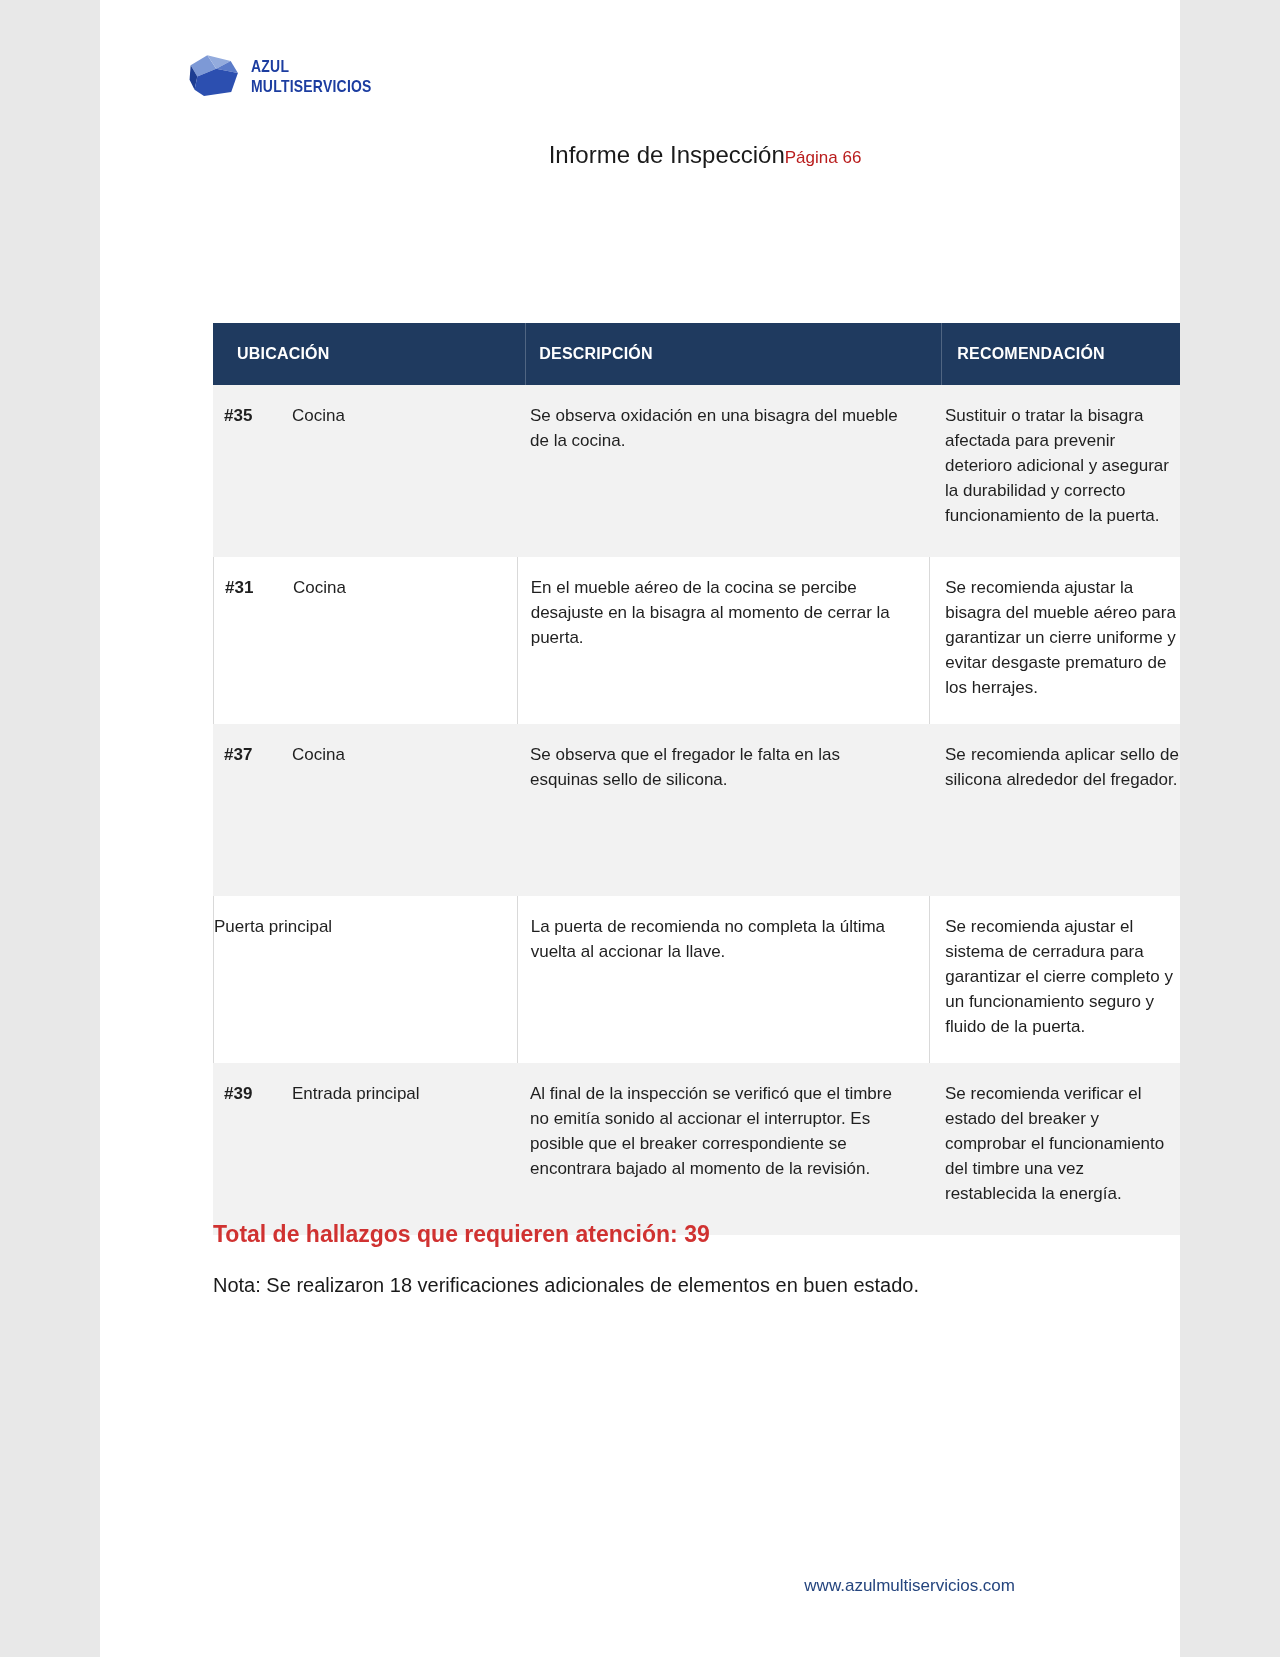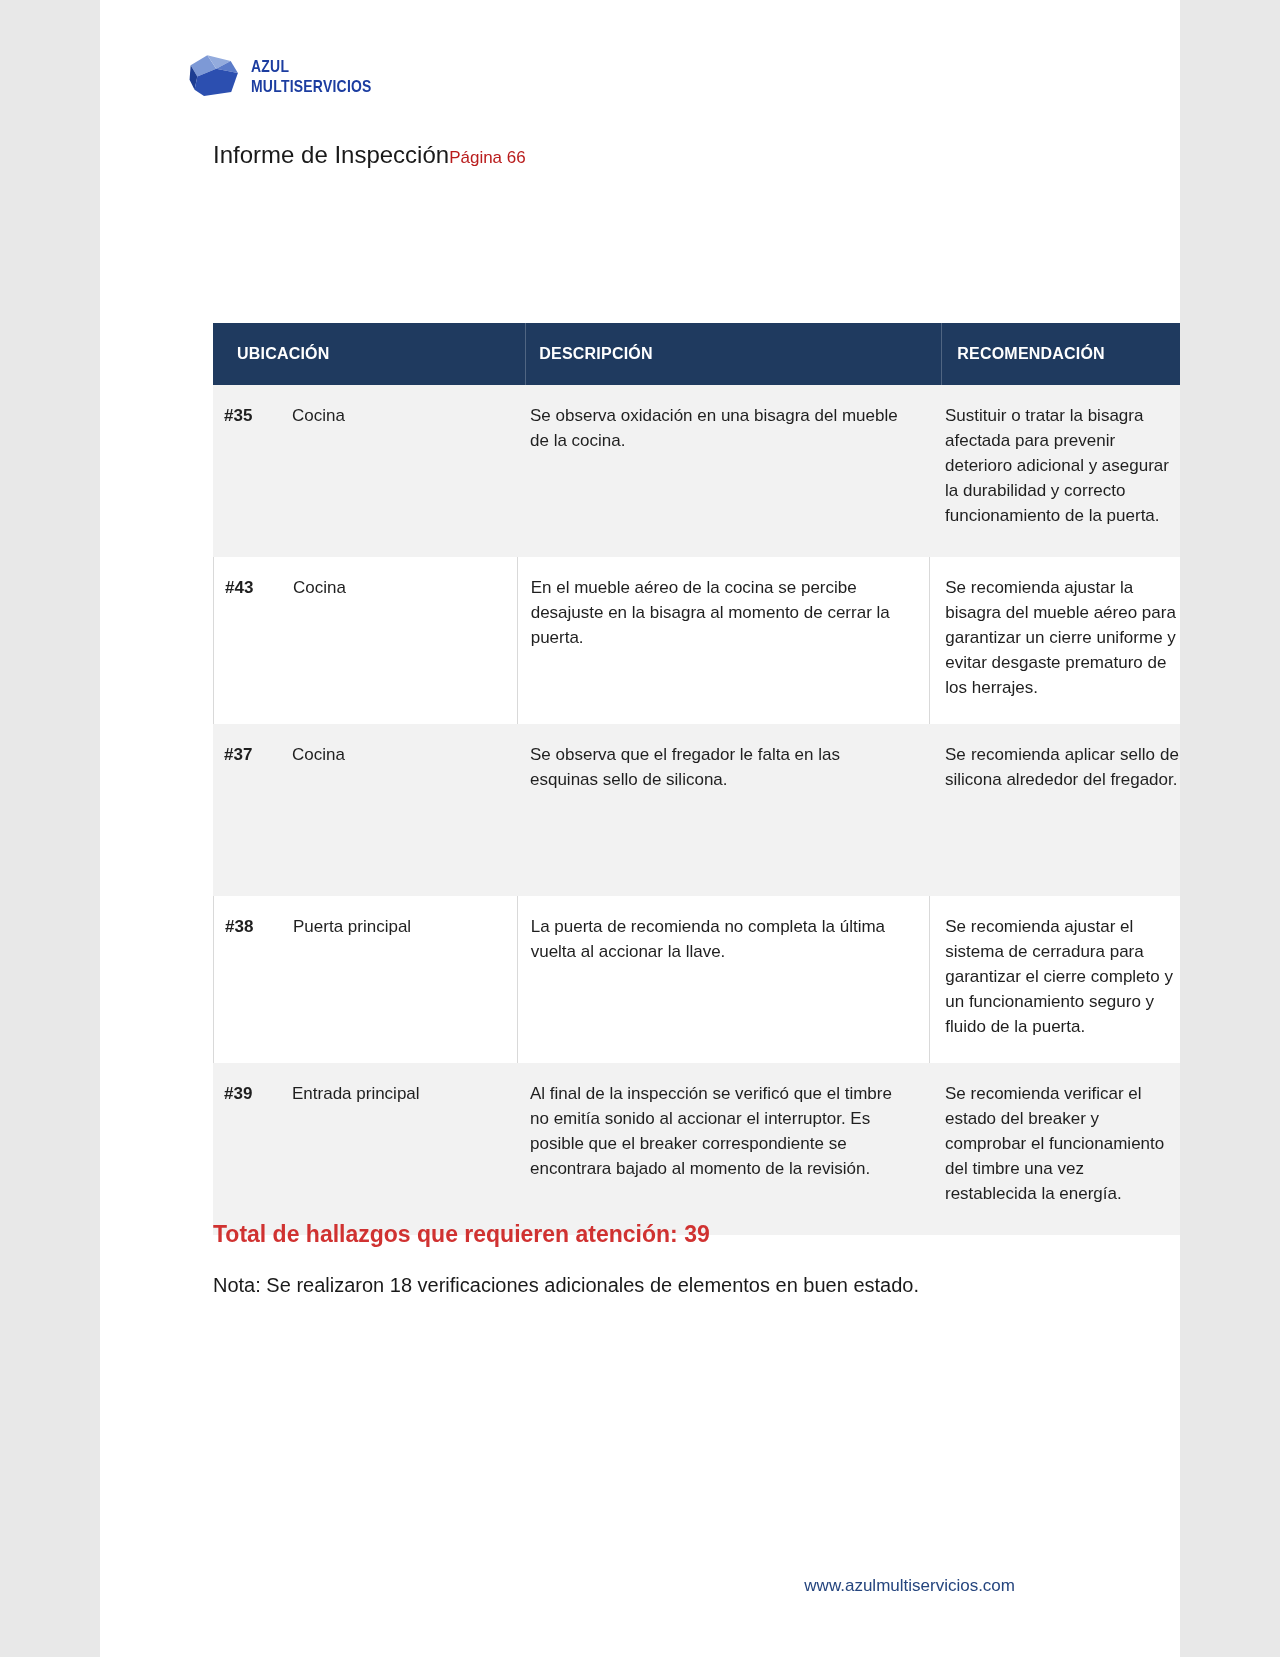--- a/index.html
+++ b/index.html
@@ -27,21 +27,21 @@
     letter-spacing: 0.3px;
     color: var(--brand-blue, #1c3da0);
     transform: scaleX(0.82);
     transform-origin: left center;
     white-space: nowrap;
   }
 
   
   .header-line {
     position: absolute; left: 113px; top: 141px; width: 984px;
-    display: flex; justify-content: flex-start; align-items: baseline;
+    display: flex; justify-content: center; align-items: baseline;
   }
   .doc-title { font-size: 24px; font-weight: normal; color: #1a1a1a; }
   .page-number { font-size: 17px; color: #b91c1c; }
 
   
   .findings-table { position: absolute; left: 113px; top: 323px; width: 984px; font-size: 17px; }
   .thead {
     display: flex; background: var(--header-bg, #1f3a5f); color: #ffffff;
     height: 62px; align-items: center; font-weight: bold; font-size: 16px;
     letter-spacing: 0.2px;
@@ -130,21 +130,21 @@
       <div class="cell cell-desc">
             <p>Se observa oxidación en una bisagra del mueble de la cocina.</p>
           </div>
       <div class="cell cell-rec">
         <p>Sustituir o tratar la bisagra afectada para prevenir deterioro adicional y asegurar la durabilidad y correcto funcionamiento de la puerta.</p>
       </div>
     </div>
 
     <div class="trow trow-h2">
       <div class="cell cell-loc">
-        <span class="finding-id">#43</span>
+        <span class="finding-id">#31</span>
         <span class="finding-location">Cocina</span>
       </div>
       <div class="cell cell-desc">
             <p>En el mueble aéreo de la cocina se percibe desajuste en la bisagra al momento de cerrar la puerta.</p>
           </div>
       <div class="cell cell-rec">
         <p>Se recomienda ajustar la bisagra del mueble aéreo para garantizar un cierre uniforme y evitar desgaste prematuro de los herrajes.</p>
       </div>
     </div>
 
@@ -156,21 +156,20 @@
       <div class="cell cell-desc">
             <p>Se observa que el fregador le falta en las esquinas sello de silicona.</p>
           </div>
       <div class="cell cell-rec">
         <p>Se recomienda aplicar sello de silicona alrededor del fregador.</p>
       </div>
     </div>
 
     <div class="trow trow-h4">
       <div class="cell cell-loc">
-        <span class="finding-id">#38</span>
         <span class="finding-location">Puerta principal</span>
       </div>
       <div class="cell cell-desc">
             <p>La puerta de recomienda no completa la última vuelta al accionar la llave.</p>
           </div>
       <div class="cell cell-rec">
         <p>Se recomienda ajustar el sistema de cerradura para garantizar el cierre completo y un funcionamiento seguro y fluido de la puerta.</p>
       </div>
     </div>
 

